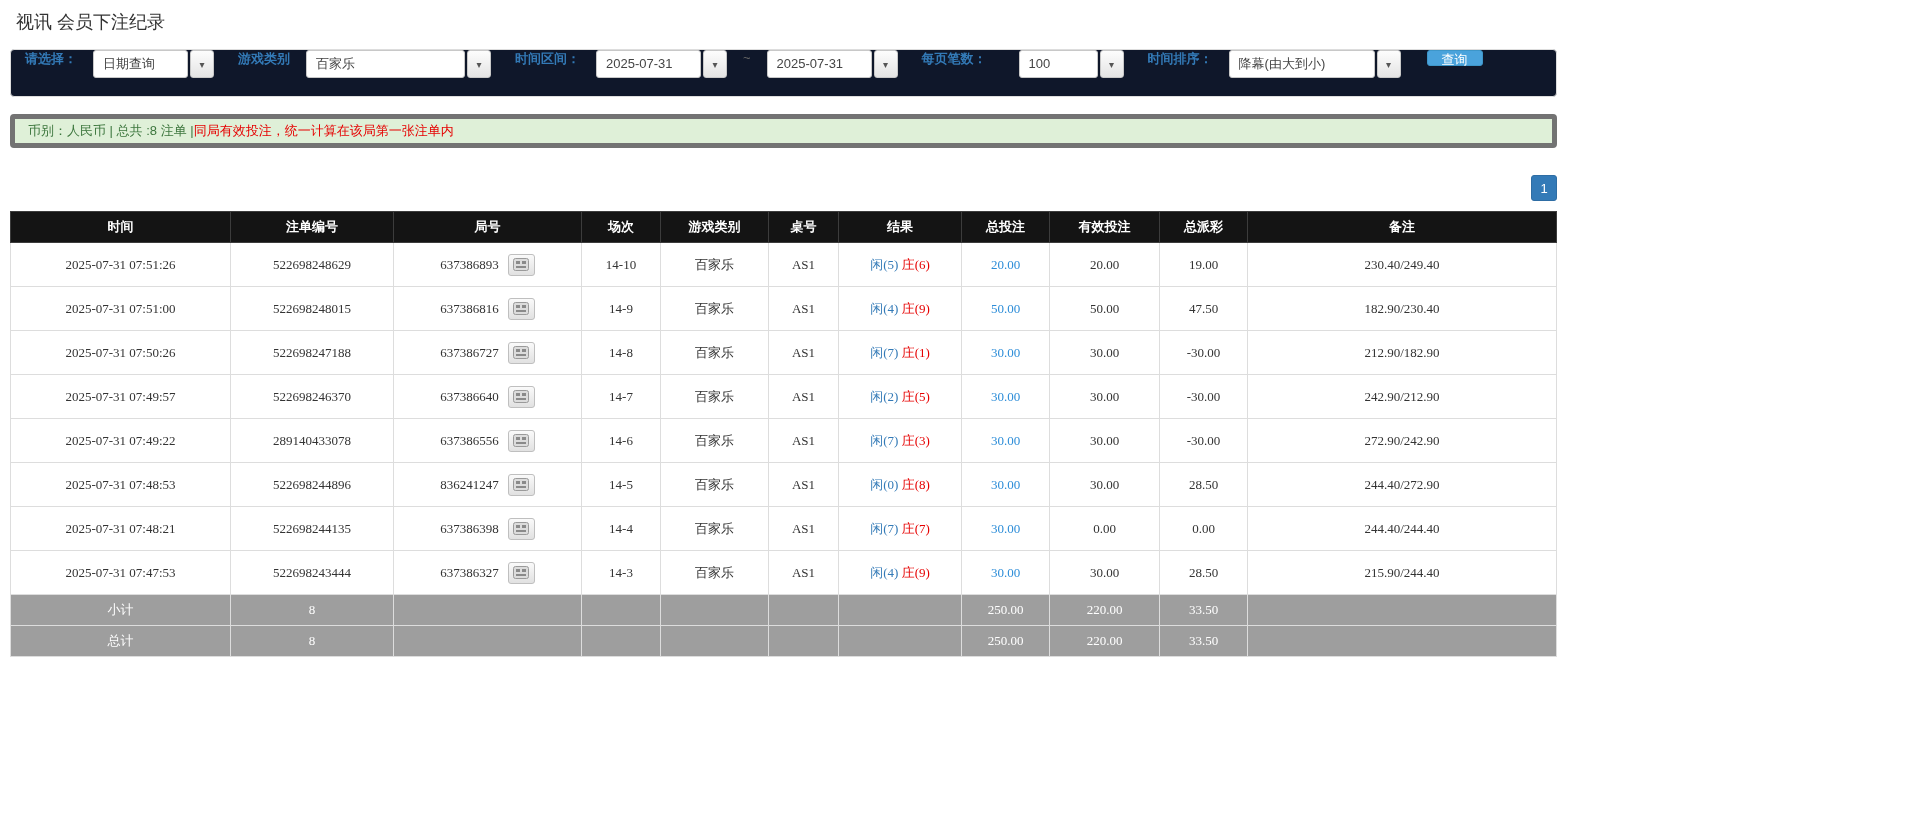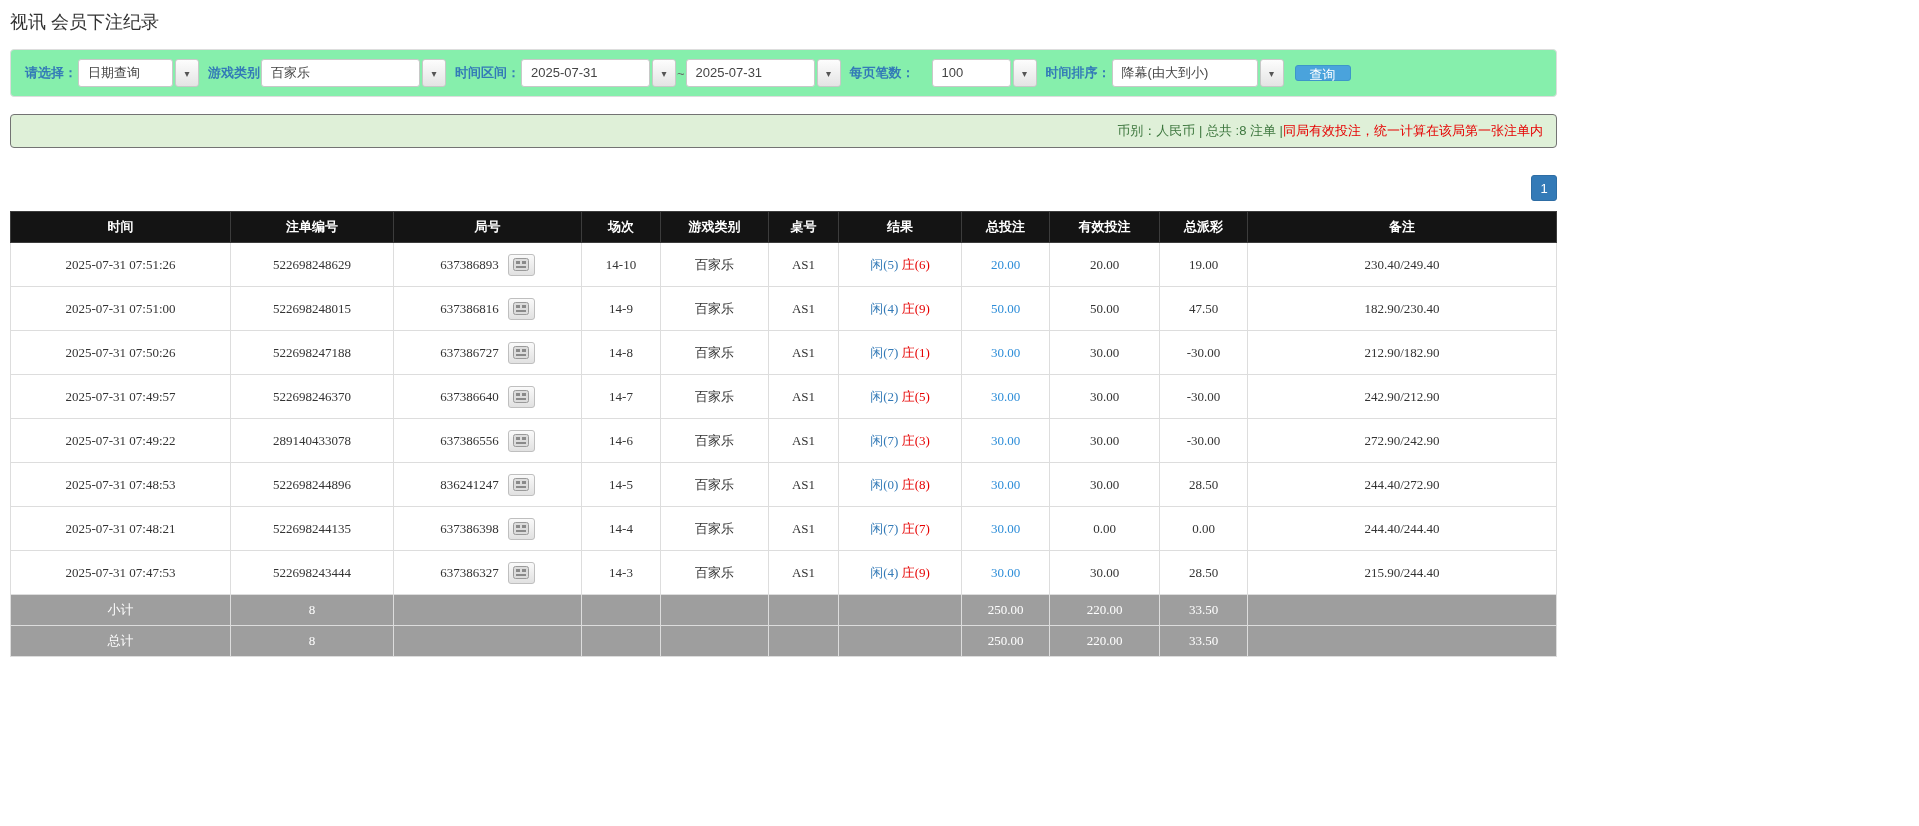--- a/index.html
+++ b/index.html
@@ -8,33 +8,33 @@
     font-family: "Liberation Sans", "DejaVu Sans", sans-serif;
     color: #333;
     font-size: 13px;
   }
   .page { width: 1547px; margin: 10px 0 0 10px; }
 
   .title {
     font-size: 18px;
     font-weight: 500;
     color: #333;
-    margin: 4px 0 15px 0;
+    margin: 4px 0 15px 6px;
   }
 
   
   .filterbar {
     display: flex;
-    align-items: center;
-    background: #86efac;
+    align-items: flex-start;
+    background: #0f172a;
     border: 1px solid #ddd;
     border-radius: 4px;
     height: 48px;
     padding: 0 14px;
-    gap: 1px;
+    gap: 16px;
     white-space: nowrap;
   }
   .flabel {
     color: var(--accent-blue, #337ab7);
     font-weight: bold;
     margin-left: 8px;
   }
   .flabel:first-child { margin-left: 0; }
   .combo { display: flex; align-items: center; height: 28px; }
   .combo-text {
@@ -56,45 +56,45 @@
     border-radius: 3px;
     background: linear-gradient(#fdfdfd, #e4e4e4);
     color: #555;
     font-size: 10px;
     display: flex;
     align-items: center;
     justify-content: center;
     cursor: pointer;
     flex: none;
   }
-  .w135 { width: 121px; } .w185 { width: 185px; } .w155 { width: 155px; }
+  .w135 { width: 121px; } .w185 { width: 185px; } .w155 { width: 131px; }
   .w105 { width: 105px; margin-left: 16px; } .w172 { width: 172px; }
   .tilde { color: #666; }
   .search-btn {
     margin-left: 10px;
     background: var(--button-blue, #4aa3dc);
     color: #fff;
     border: 1px solid #3d96c9;
     border-radius: 3px;
     height: 16px;
     padding: 0 14px;
     font-size: 13px;
     cursor: pointer;
   }
 
   
   .infobar {
     margin-top: 17px;
     background: var(--green-bg, #dff0d8);
-    border: 1px solid #737373;
+    border: 5px solid #737373;
     border-radius: 4px;
     height: 34px;
     display: flex;
     align-items: center;
-    justify-content: flex-end;
+    justify-content: flex-start;
     padding: 0 13px;
   }
   .info-left  { color: var(--green-text, #3c763d); }
   .info-right { color: var(--alert-red, #e60000); }
 
   
   .pager { margin-top: 27px; display: flex; justify-content: flex-end; }
   .page-btn {
     min-width: 26px;
     height: 26px;

